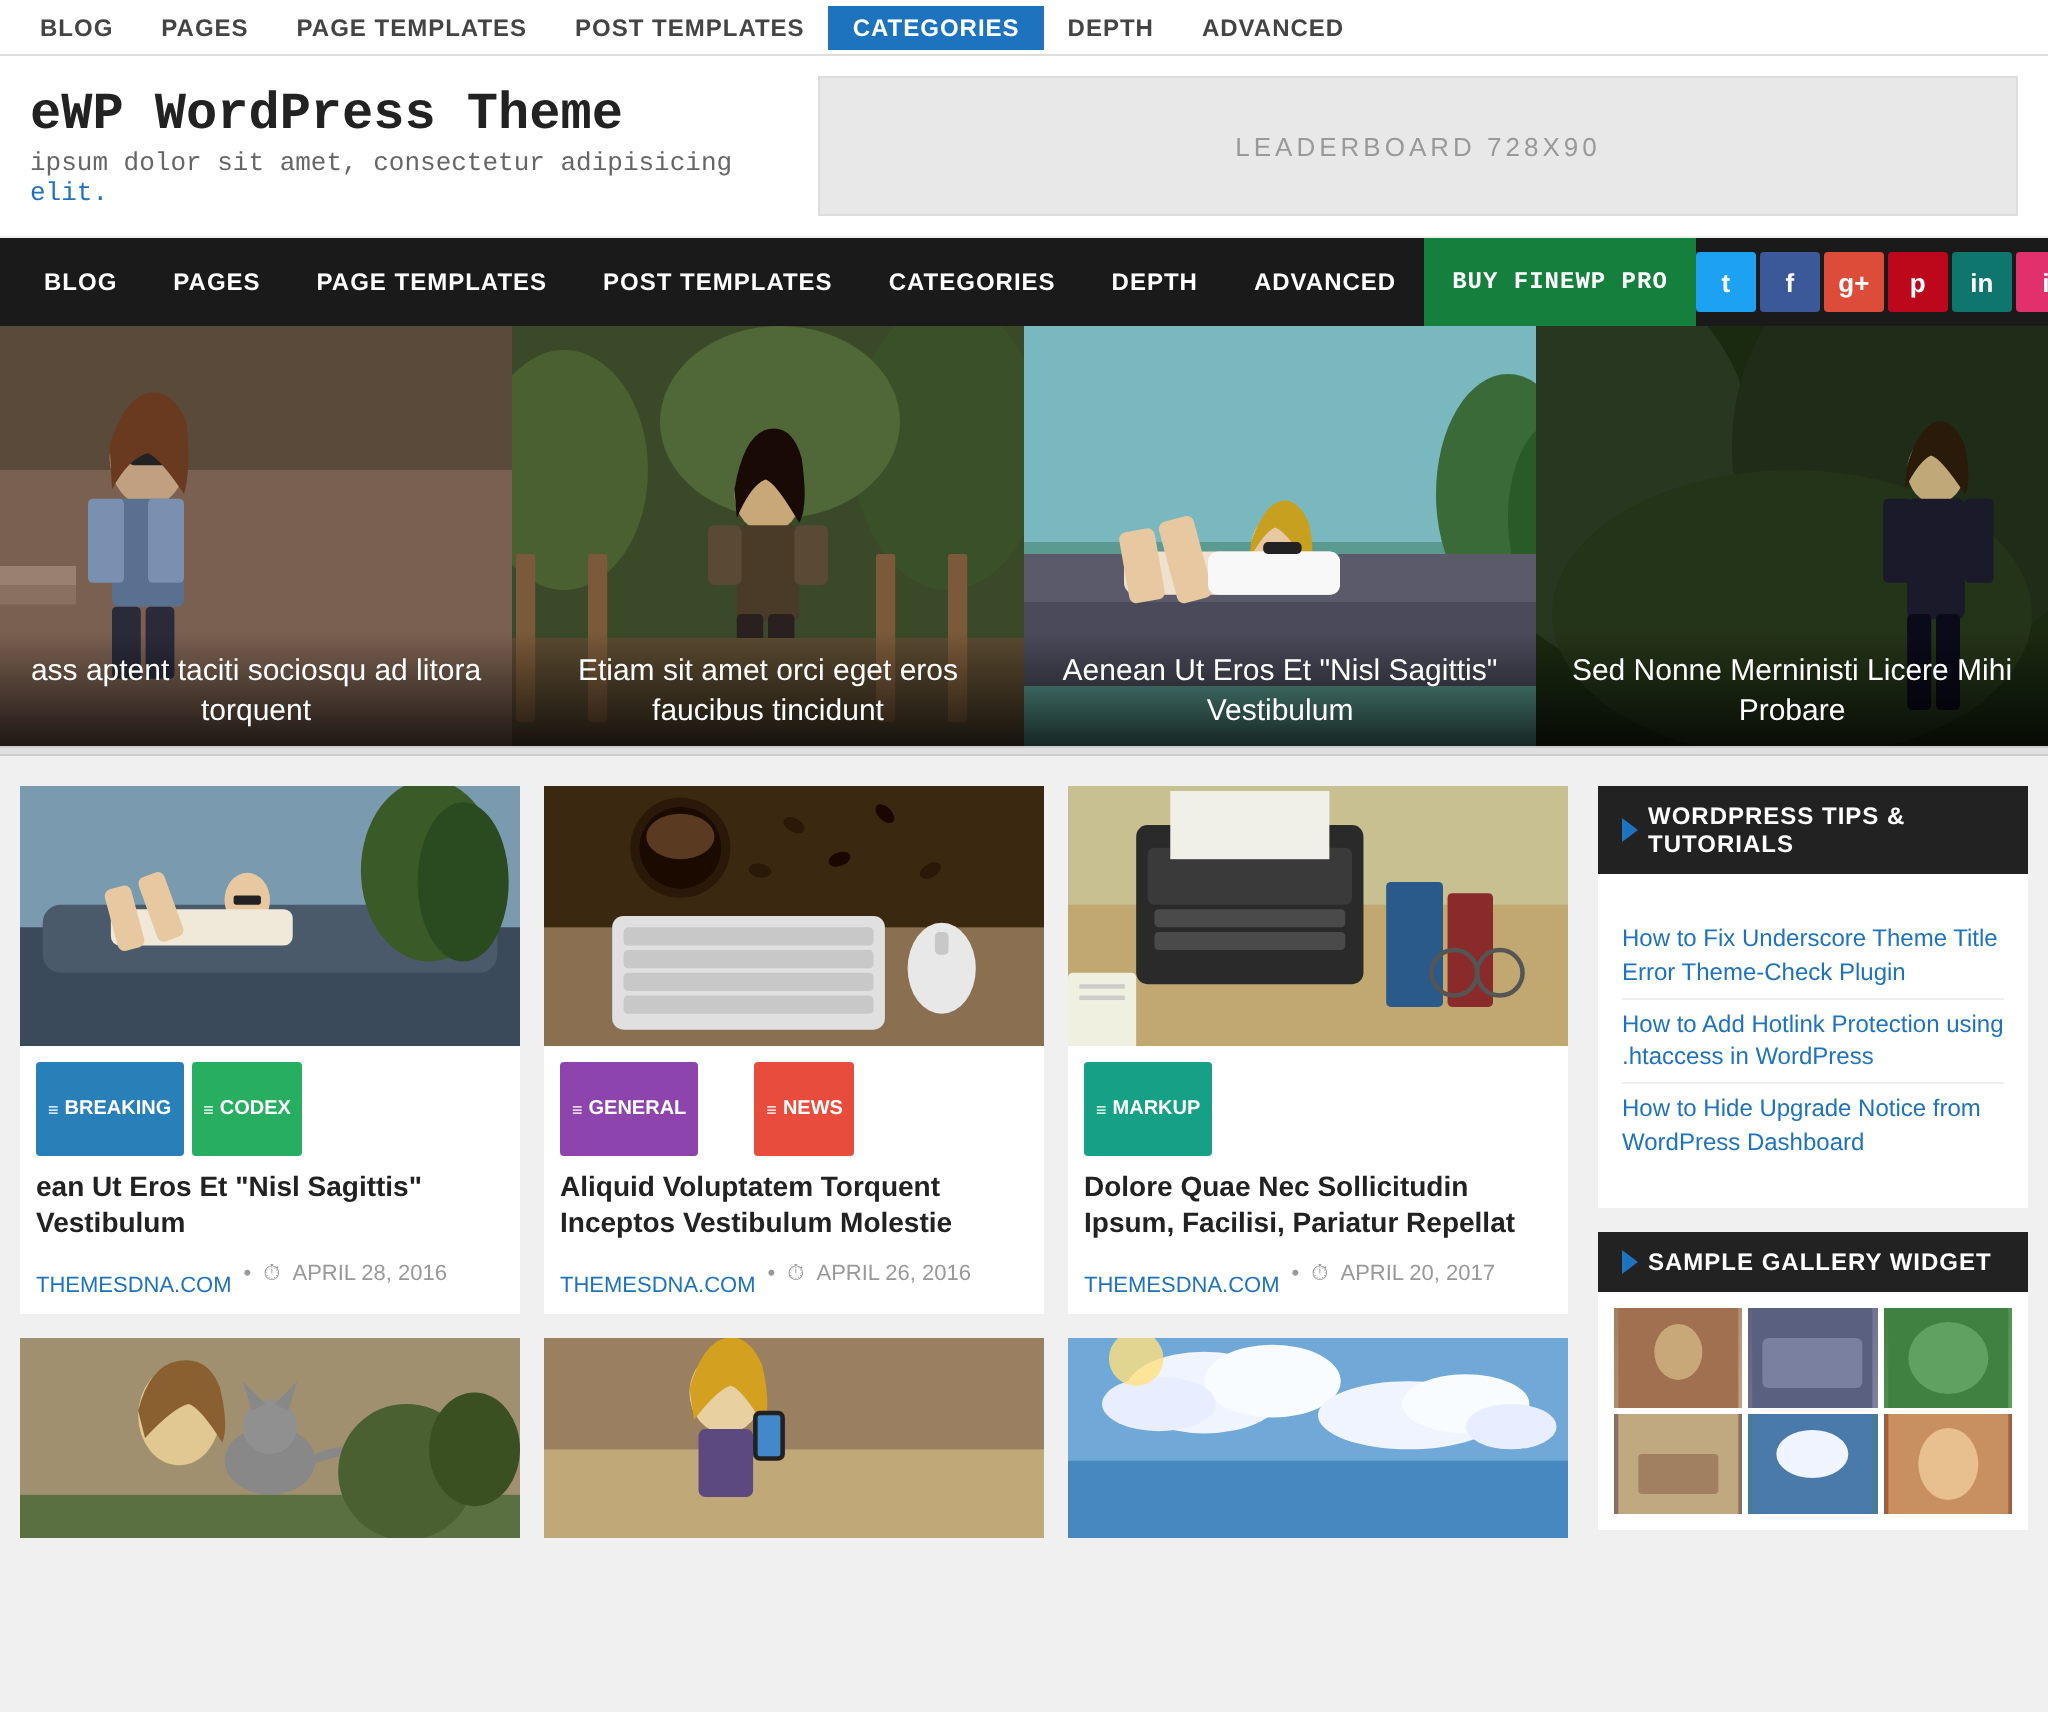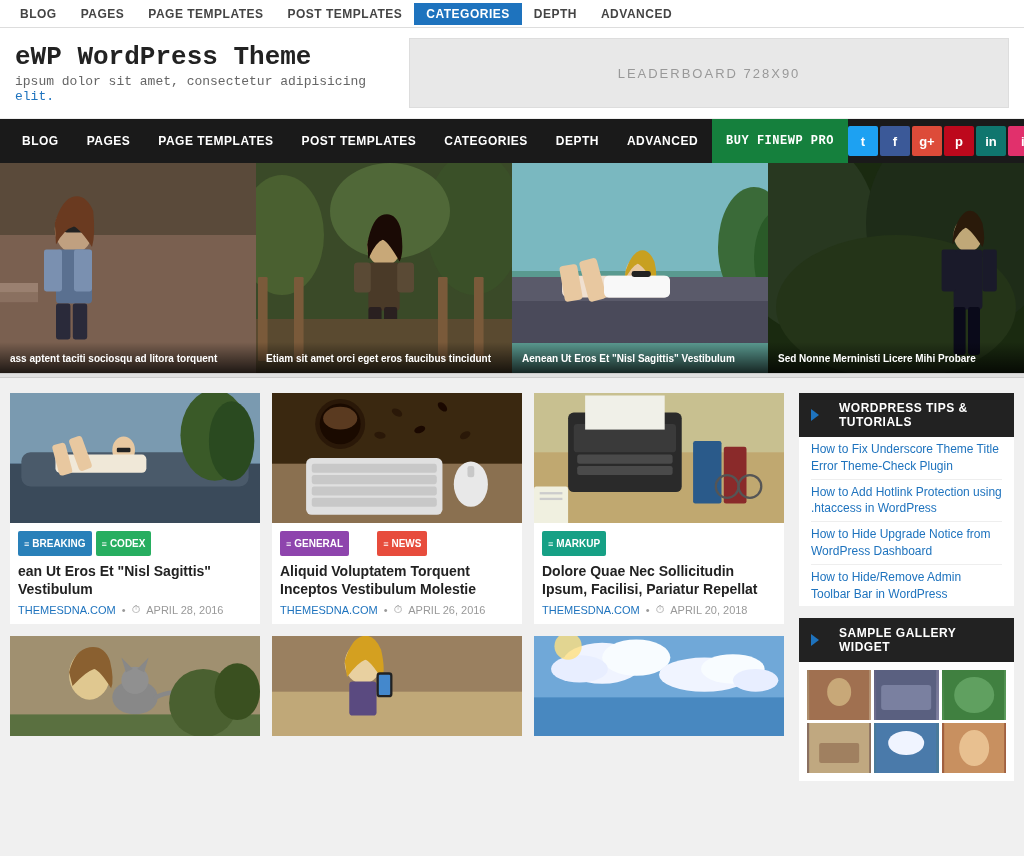--- a/index.html
+++ b/index.html
@@ -137,23 +137,23 @@
     .hero-slide .slide-overlay {
       position: absolute;
       bottom: 0;
       left: 0;
       right: 0;
       background: linear-gradient(transparent, rgba(0,0,0,0.75));
       padding: 10px 10px 8px;
     }
     .hero-slide .slide-title {
       color: #fff;
-      font-size: 10px;
-      font-weight: bold;
-      text-align: left;
+      font-size: 15px;
+      font-weight: normal;
+      text-align: center;
       line-height: 1.3;
     }
 
     
     .slide-bg-1 { background: linear-gradient(135deg, #5a4a3a 0%, #8b6a4a 40%, #b8956a 70%, #c0a080 100%); }
 
     
     .main-content {
       display: flex;
       background: #f0f0f0;
@@ -186,21 +186,21 @@
       display: flex;
       gap: 4px;
       margin-bottom: 6px;
     }
 
     .post-tag {
       background: #1e73be;
       color: #fff;
       font-size: 10px;
       font-weight: bold;
-      padding: 7px 6px;
+      padding: 18px 6px;
       border-radius: 2px;
       text-transform: uppercase;
       display: flex;
       align-items: center;
       gap: 3px;
     }
     .post-tag::before {
       content: '≡';
       font-size: 9px;
     }
@@ -213,21 +213,21 @@
       margin-bottom: 5px;
     }
 
     .post-meta {
       font-size: 11px;
       color: #999;
       display: flex;
       align-items: center;
       gap: 6px;
     }
-    .post-meta .meta-site { color: #1e73be; }
+    .post-meta .meta-site { color: #1e73be; margin-top: 12px; }
 
     
     .thumb-1 { background: linear-gradient(135deg, #5a7a9a 0%, #7a9ab0 50%, #9ab0c0 100%); position: relative; overflow: hidden; }
     .thumb-2 { background: linear-gradient(135deg, #3a3020 0%, #5a4a30 40%, #7a6040 70%, #6a5030 100%); }
     .thumb-3 { background: linear-gradient(135deg, #8a9060 0%, #7a8050 40%, #b0b880 60%, #c8d090 100%); }
 
     
     .post-row2 {
       display: grid;
       grid-template-columns: 1fr 1fr 1fr;
@@ -248,33 +248,33 @@
     .widget-header {
       background: #222;
       color: #fff;
       padding: 8px 12px;
       font-size: 12px;
       font-weight: bold;
       text-transform: uppercase;
       letter-spacing: 0.5px;
       display: flex;
       align-items: center;
-      gap: 20px;
+      gap: 5px;
     }
     .widget-arrow {
       width: 0;
       height: 0;
       border-top: 6px solid transparent;
       border-bottom: 6px solid transparent;
       border-left: 8px solid #1e73be;
       flex-shrink: 0;
     }
 
     .widget-body {
-      padding: 0 12px;
+      padding: 20px 12px;
     }
 
     .widget-link {
       display: block;
       color: #1e73be;
       font-size: 12px;
       line-height: 1.4;
       padding: 4px 0;
       border-bottom: 1px solid #eee;
       cursor: pointer;
@@ -590,21 +590,21 @@
         </div>
         <div class="post-body">
           <div class="post-tags">
             <span class="post-tag" style="background:#16a085;">MARKUP</span>
           </div>
           <div class="post-title">Dolore Quae Nec Sollicitudin Ipsum, Facilisi, Pariatur Repellat</div>
           <div class="post-meta">
             <span class="meta-site">THEMESDNA.COM</span>
             <span>•</span>
             <span>⏱</span>
-            <span>APRIL 20, 2018</span>
+            <span>APRIL 20, 2017</span>
           </div>
         </div>
       </div>
 
     </div>
 
     <div class="post-row2">
       <div class="post-card">
         <div style="height:100px;position:relative;overflow:hidden;background:#8a7060;">
           <svg width="100%" height="100%" viewBox="0 0 220 100" preserveAspectRatio="xMidYMid slice">
@@ -671,21 +671,20 @@
 
     <div class="widget">
       <div class="widget-header">
         <div class="widget-arrow"></div>
         <span>WORDPRESS TIPS &amp; TUTORIALS</span>
       </div>
       <div class="widget-body">
         <a class="widget-link">How to Fix Underscore Theme Title Error Theme-Check Plugin</a>
         <a class="widget-link">How to Add Hotlink Protection using .htaccess in WordPress</a>
         <a class="widget-link">How to Hide Upgrade Notice from WordPress Dashboard</a>
-        <a class="widget-link">How to Hide/Remove Admin Toolbar Bar in WordPress</a>
       </div>
     </div>
 
     <div class="widget">
       <div class="widget-header">
         <div class="widget-arrow"></div>
         <span>SAMPLE GALLERY WIDGET</span>
       </div>
       <div class="gallery-grid">
         <div class="gallery-thumb gthumb-1">

